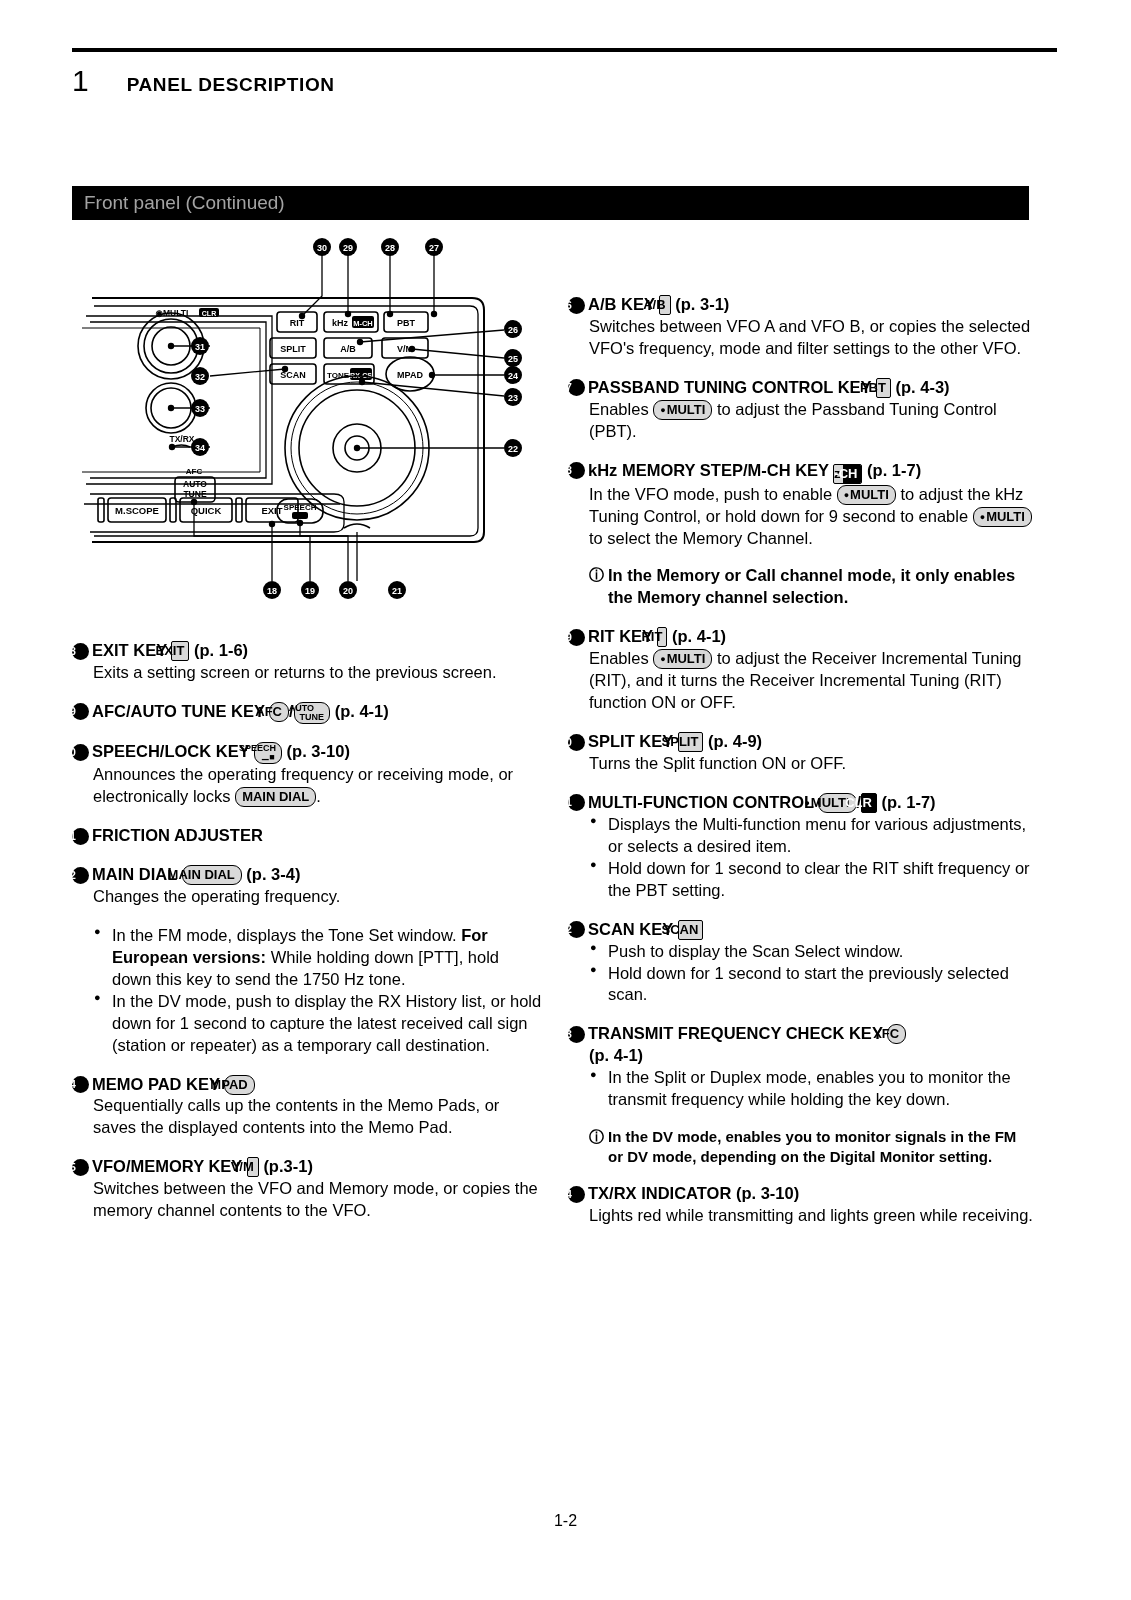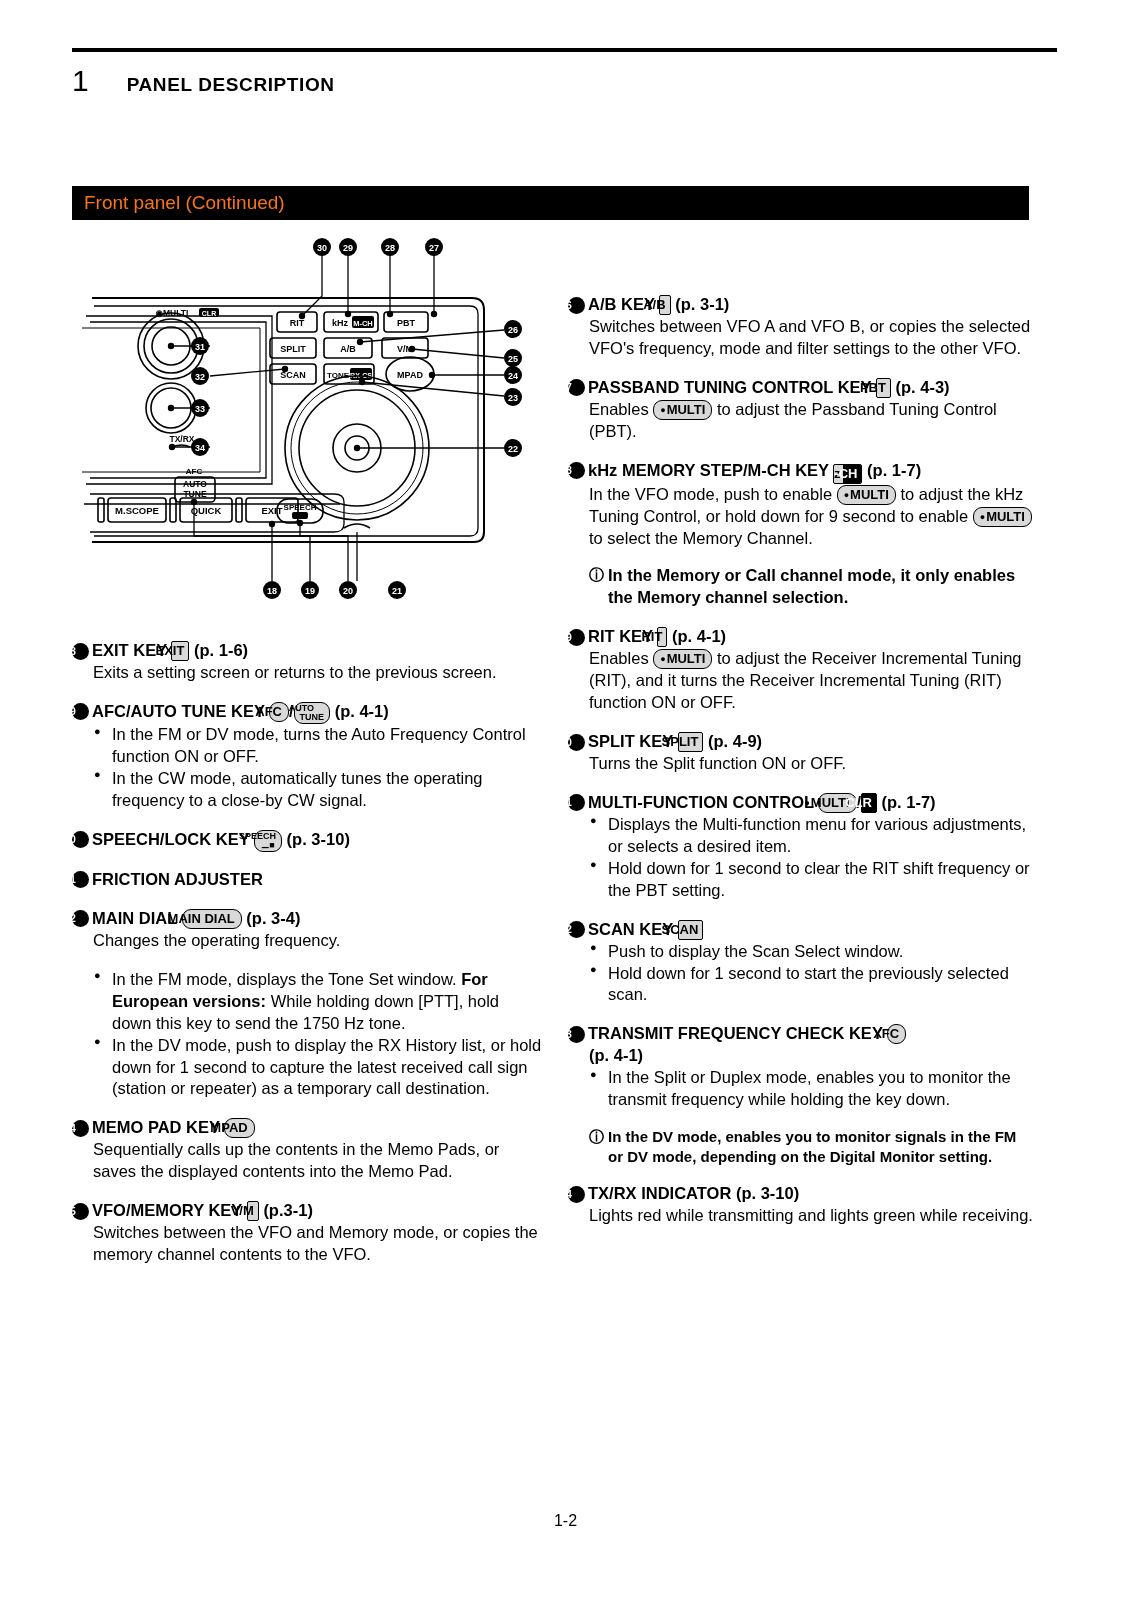--- a/index.html
+++ b/index.html
@@ -50,21 +50,21 @@
     letter-spacing: 0.6px;
   }
 
   .section-bar {
     position: absolute;
     left: 72px;
     top: 186px;
     width: 957px;
     height: 34px;
     background: #000;
-    color: #f97316;
+    color: #a3a3a3;
     display: flex;
     align-items: center;
     padding-left: 12px;
     box-sizing: border-box;
     font-size: 19px;
   }
 
   
   .figure {
     position: absolute;
@@ -442,32 +442,29 @@
       </div>
       <p class="body-p">Exits a setting screen or returns to the previous screen.</p>
     </div>
 
     <div class="entry">
       <div class="entry-head">
         <span class="num">19</span><span>AFC/AUTO TUNE KEY</span>
         <span class="chip chip-round">AFC</span><span>/</span><span class="chip chip-stack"><span>AUTO</span><br><span>TUNE</span></span>
         <span>(p. 4-1)</span>
       </div>
-      <ul class="bullets">
-        <li>In the FM or DV mode, turns the Auto Frequency Control function ON or OFF.</li>
-        <li>In the CW mode, automatically tunes the operating frequency to a close-by CW signal.</li>
-      </ul>
     </div>
 
     <div class="entry">
       <div class="entry-head">
         <span class="num">20</span><span>SPEECH/LOCK KEY</span>
         <span class="chip chip-stack"><span>SPEECH</span><br><span>⚊■</span></span>
         <span>(p. 3-10)</span>
       </div>
+      <p class="body-p"><span>Announces the operating frequency or receiving mode, or electronically locks </span><span class="chip chip-round">MAIN DIAL</span><span>.</span></p>
     </div>
 
     <div class="entry">
       <div class="entry-head">
         <span class="num">21</span><span>FRICTION ADJUSTER</span>
       </div>
     </div>
 
     <div class="entry">
       <div class="entry-head">

